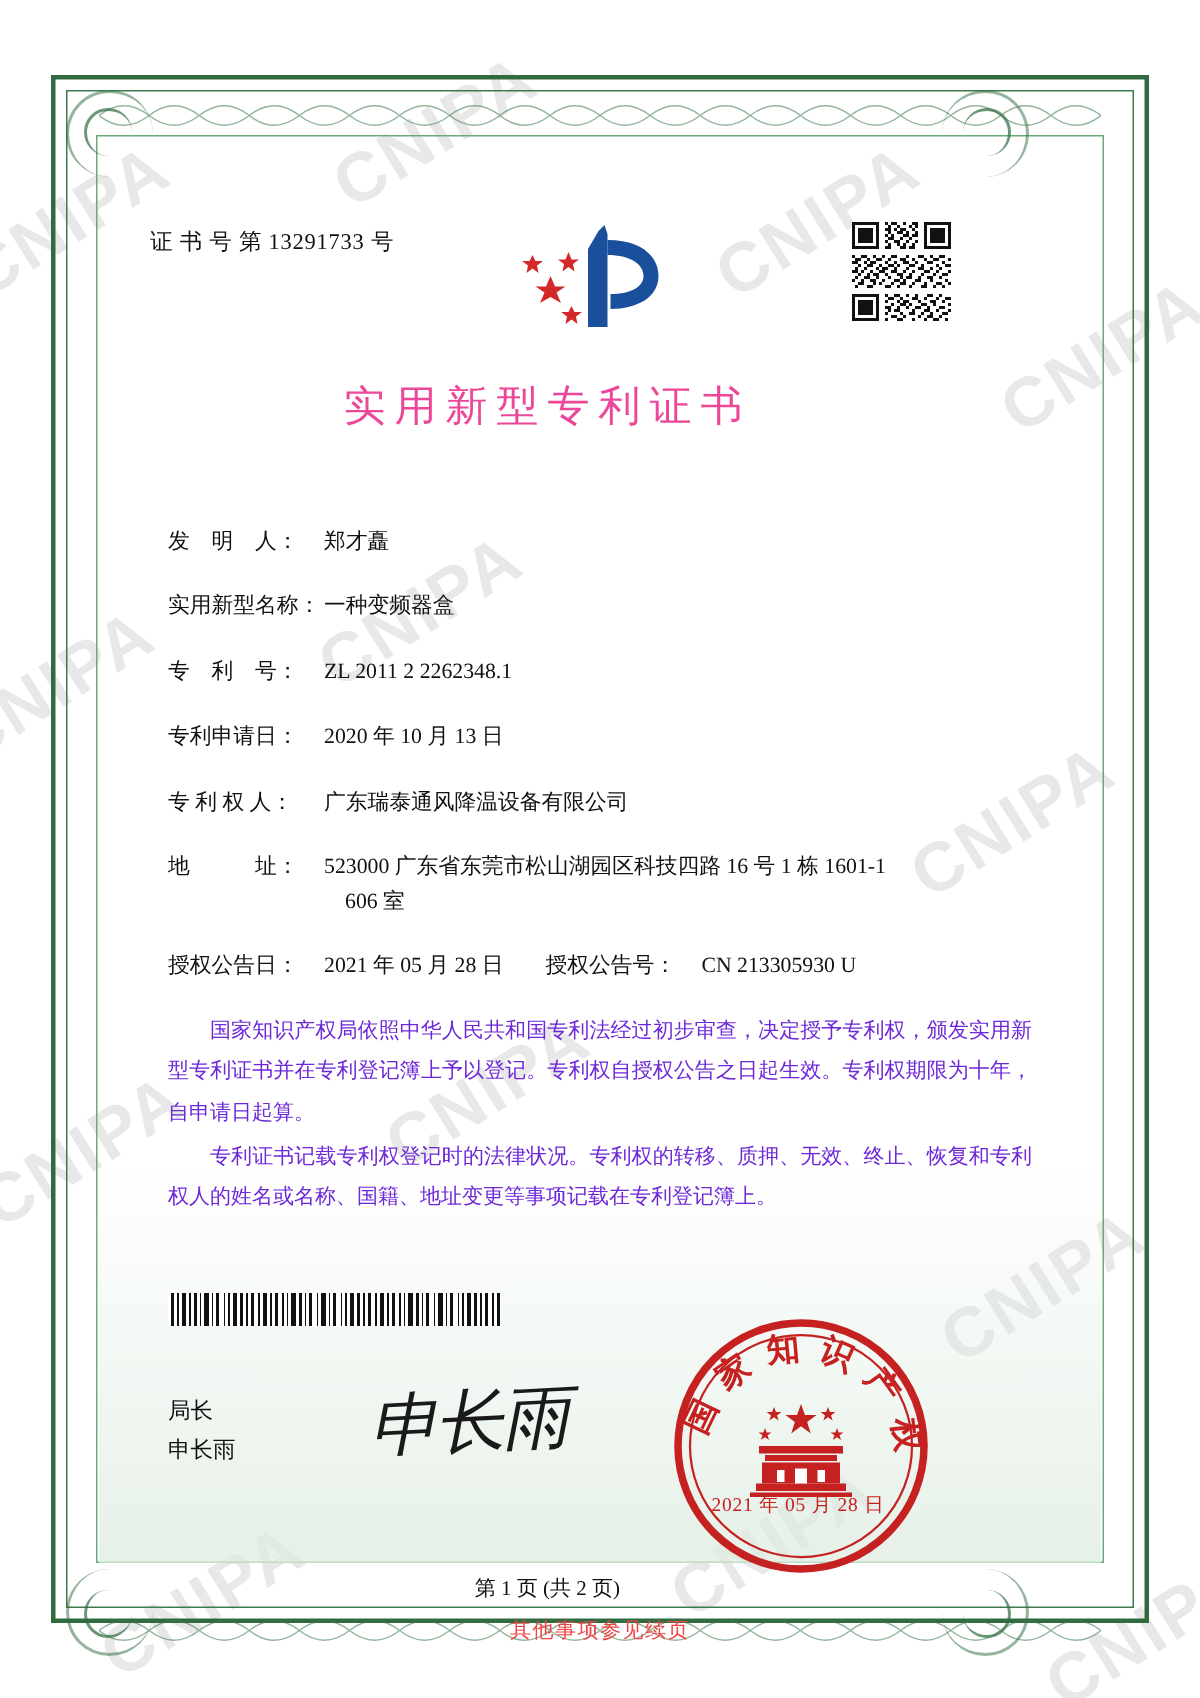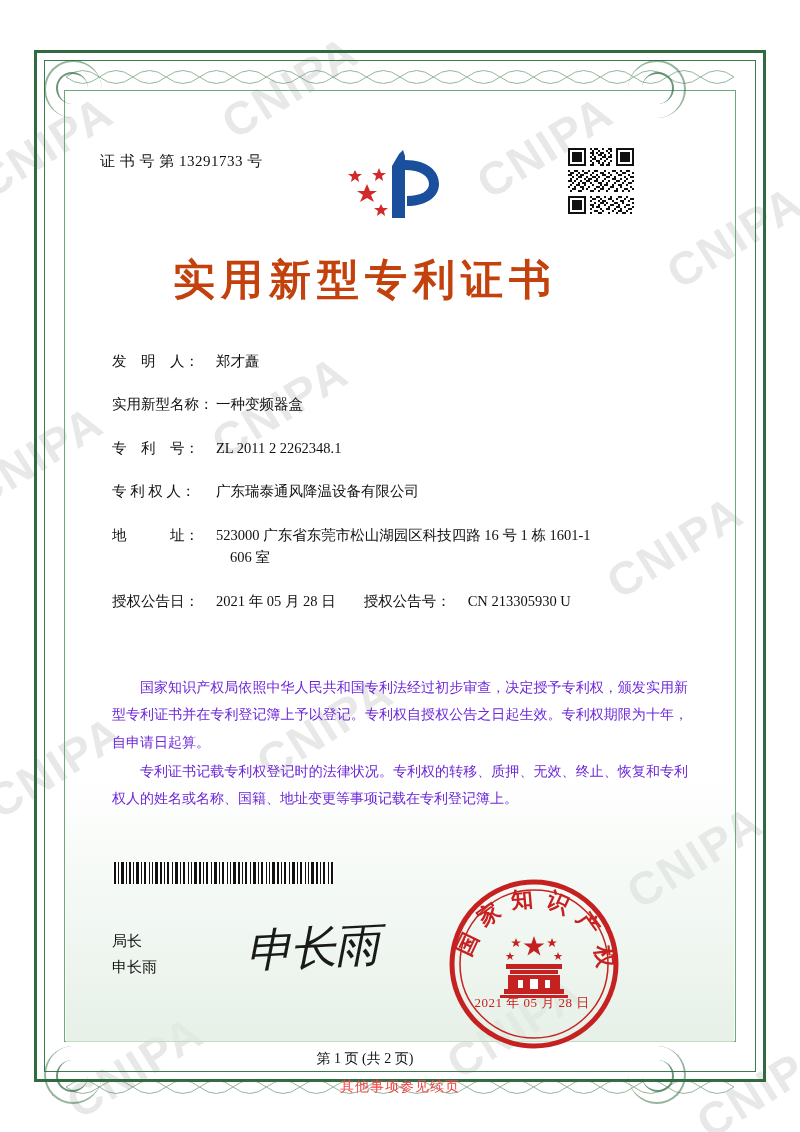--- a/index.html
+++ b/index.html
@@ -126,24 +126,24 @@
     position: absolute;
     right: 96px; top: 132px;
     width: 66px; height: 66px;
   }
 
   .title {
     position: absolute;
     left: 0; right: 0;
     top: 236px;
     text-align: center;
-    font-size: 42px;
-    font-weight: bold;
+    font-size: 28px;
+    font-weight: normal;
     letter-spacing: 6px;
-    color: #c2410c;
+    color: #ec4899;
   }
 
   
   .fields {
     position: absolute;
     left: 112px;
     top: 334px;
     width: 580px;
     font-size: 14.5px;
     color: #111;
@@ -531,20 +531,24 @@
     <div class="field">
       <span class="lbl">实用新型名称：</span>
       <span class="val">一种变频器盒</span>
     </div>
 
     <div class="field">
       <span class="lbl">专　利　号：</span>
       <span class="val">ZL 2011 2 2262348.1</span>
     </div>
 
+    <div class="field">
+      <span class="lbl">专利申请日：</span>
+      <span class="val">2020 年 10 月 13 日</span>
+    </div>
 
     <div class="field">
       <span class="lbl">专 利 权 人：</span>
       <span class="val">广东瑞泰通风降温设备有限公司</span>
     </div>
 
     <div class="field">
       <span class="lbl">地　　　址：</span>
       <span class="val">
         <span>523000 广东省东莞市松山湖园区科技四路 16 号 1 栋 1601-1</span>

